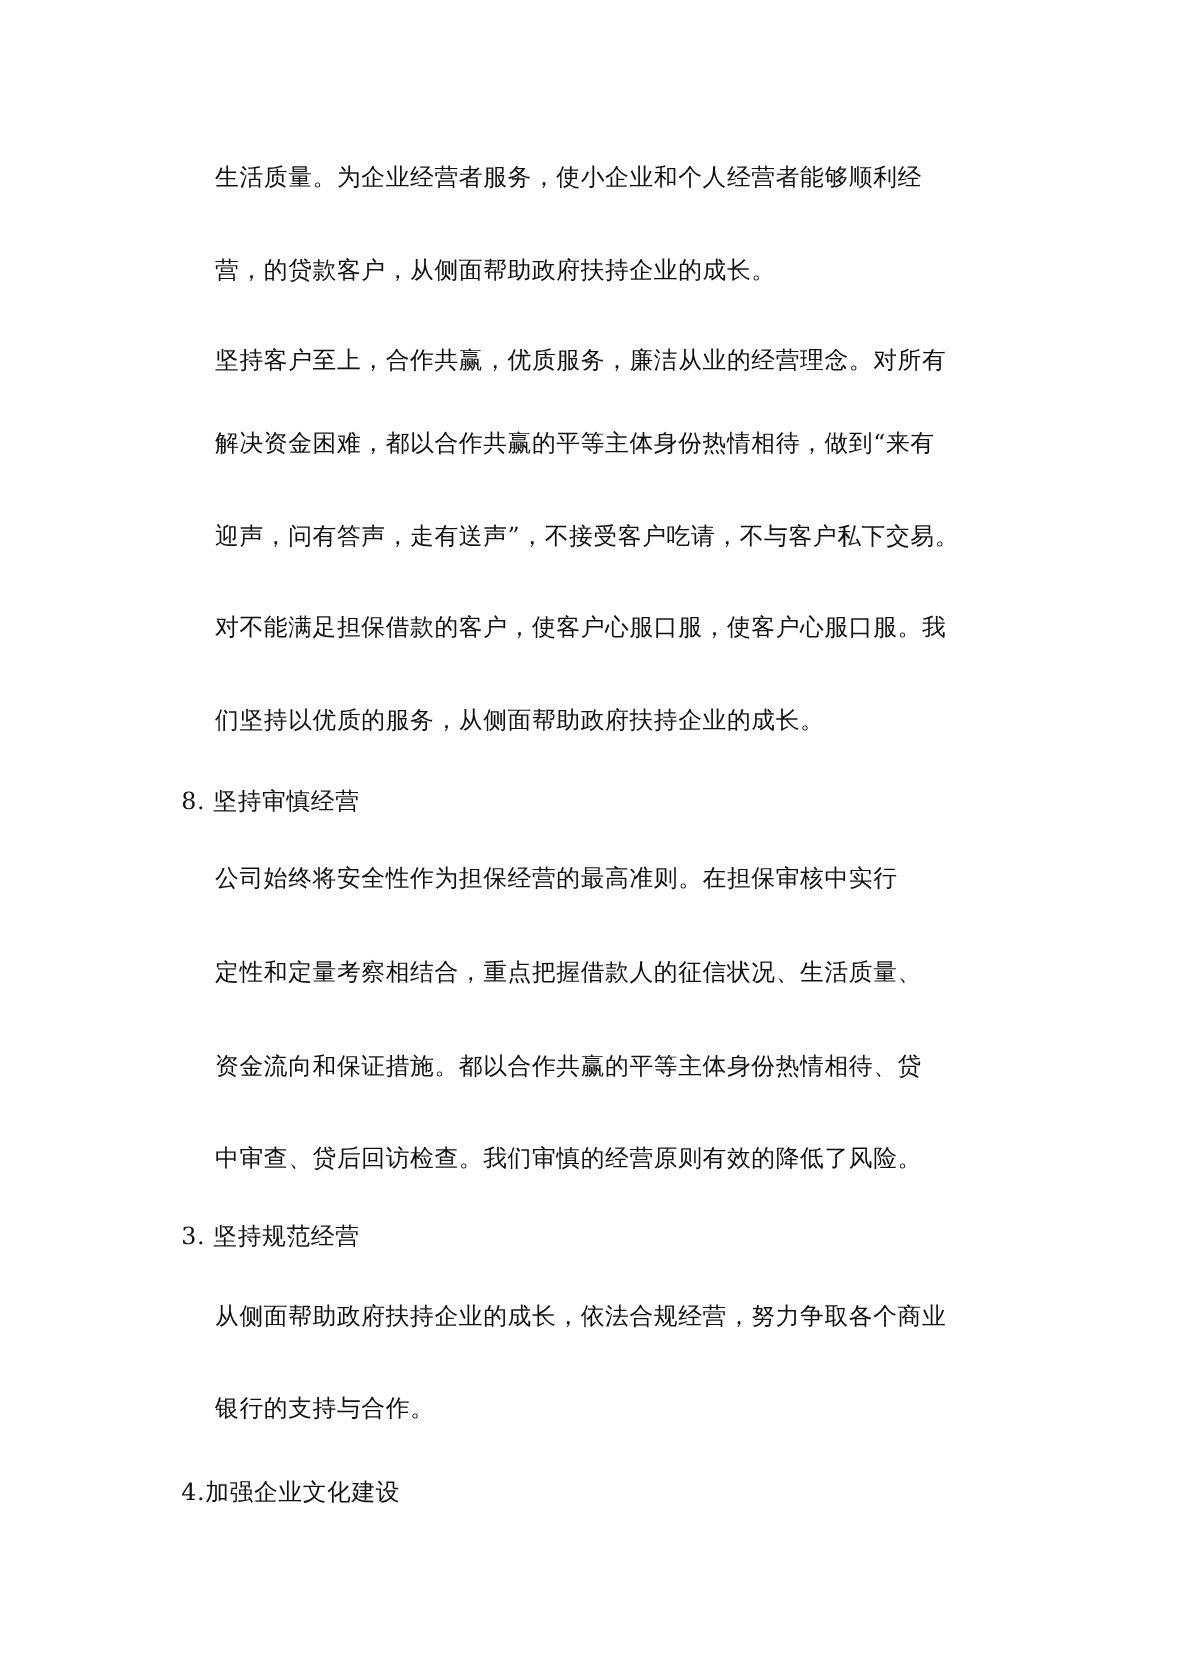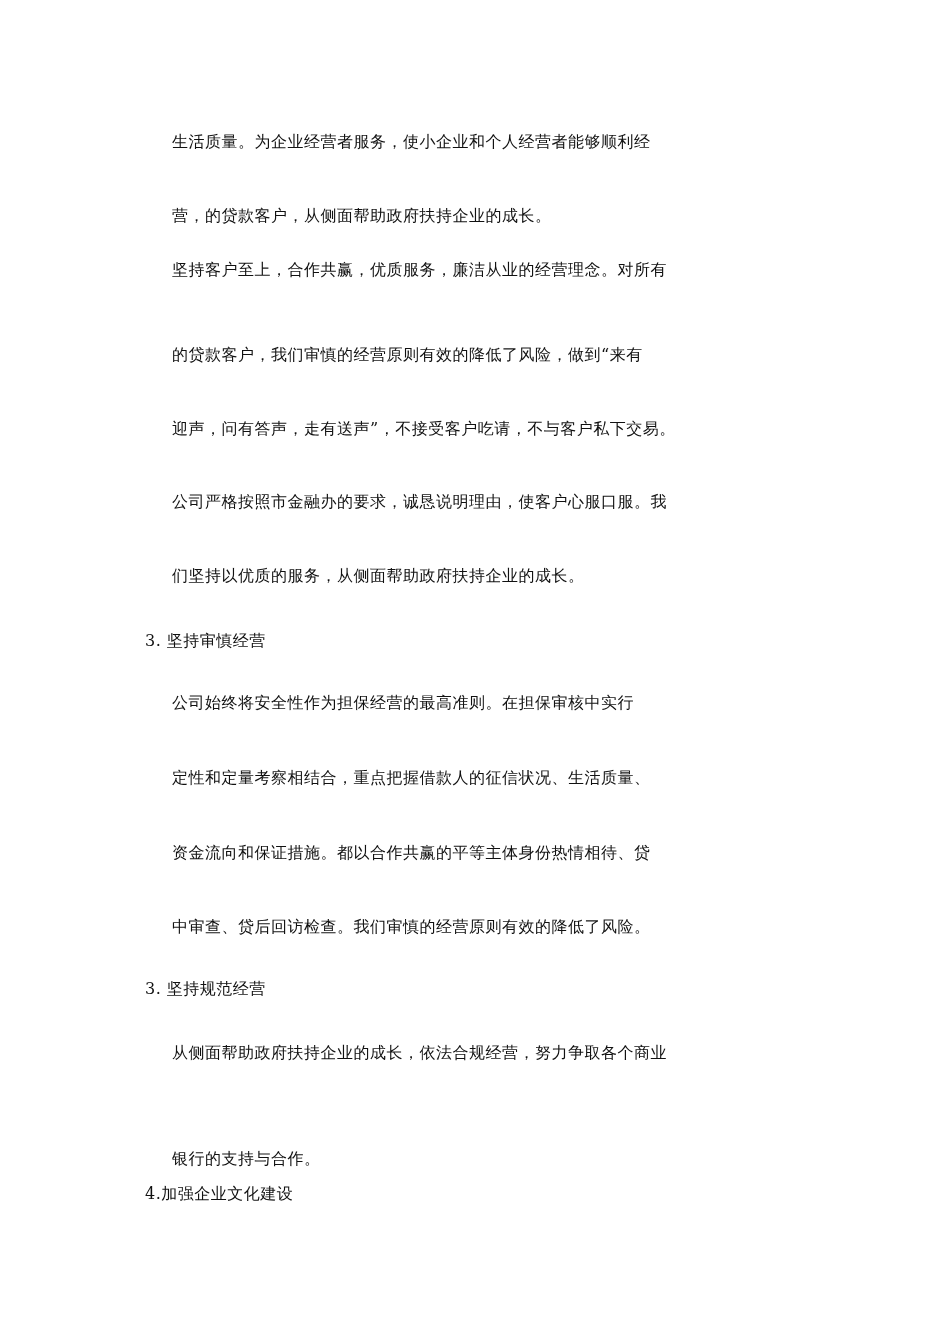--- a/index.html
+++ b/index.html
@@ -10,41 +10,41 @@
     body {
       width: 950px;
       height: 1344px;
       position: relative;
       overflow: hidden;
       font-family: "DejaVu Serif", "Liberation Serif", serif;
       color: #111111;
     }
     .line {
       position: absolute;
-      font-size: 16px;
+      font-size: 19px;
       line-height: 26px;
       white-space: nowrap;
       letter-spacing: 0.5px;
     }
     .indent { left: 172px; }
     .heading { left: 145px; }
   </style>
 </head>
 <body>
 
 <div>
   <div class="line indent" style="top:129px">生活质量。为企业经营者服务，使小企业和个人经营者能够顺利经</div>
   <div class="line indent" style="top:203px">营，的贷款客户，从侧面帮助政府扶持企业的成长。</div>
-  <div class="line indent" style="top:257px">坚持客户至上，合作共赢，优质服务，廉洁从业的经营理念。对所有</div>
-  <div class="line indent" style="top:342px">的贷款客户，我们审慎的经营原则有效的降低了风险，做到“来有</div>
+  <div class="line indent" style="top:275px">坚持客户至上，合作共赢，优质服务，廉洁从业的经营理念。对所有</div>
+  <div class="line indent" style="top:342px">解决资金困难，都以合作共赢的平等主体身份热情相待，做到“来有</div>
   <div class="line indent" style="top:416px">迎声，问有答声，走有送声”，不接受客户吃请，不与客户私下交易。</div>
-  <div class="line indent" style="top:489px">公司严格按照市金融办的要求，诚恳说明理由，使客户心服口服。我</div>
+  <div class="line indent" style="top:489px">对不能满足担保借款的客户，使客户心服口服，使客户心服口服。我</div>
   <div class="line indent" style="top:563px">们坚持以优质的服务，从侧面帮助政府扶持企业的成长。</div>
-  <div class="line heading" style="top:628px">3. 坚持审慎经营</div>
+  <div class="line heading" style="top:628px">8. 坚持审慎经营</div>
   <div class="line indent" style="top:690px">公司始终将安全性作为担保经营的最高准则。在担保审核中实行</div>
   <div class="line indent" style="top:765px">定性和定量考察相结合，重点把握借款人的征信状况、生活质量、</div>
   <div class="line indent" style="top:840px">资金流向和保证措施。都以合作共赢的平等主体身份热情相待、贷</div>
   <div class="line indent" style="top:914px">中审查、贷后回访检查。我们审慎的经营原则有效的降低了风险。</div>
   <div class="line heading" style="top:976px">3. 坚持规范经营</div>
   <div class="line indent" style="top:1040px">从侧面帮助政府扶持企业的成长，依法合规经营，努力争取各个商业</div>
-  <div class="line indent" style="top:1146px">银行的支持与合作。</div>
+  <div class="line indent" style="top:1114px">银行的支持与合作。</div>
   <div class="line heading" style="top:1181px">4.加强企业文化建设</div>
 </div>
 
 </body></html>

